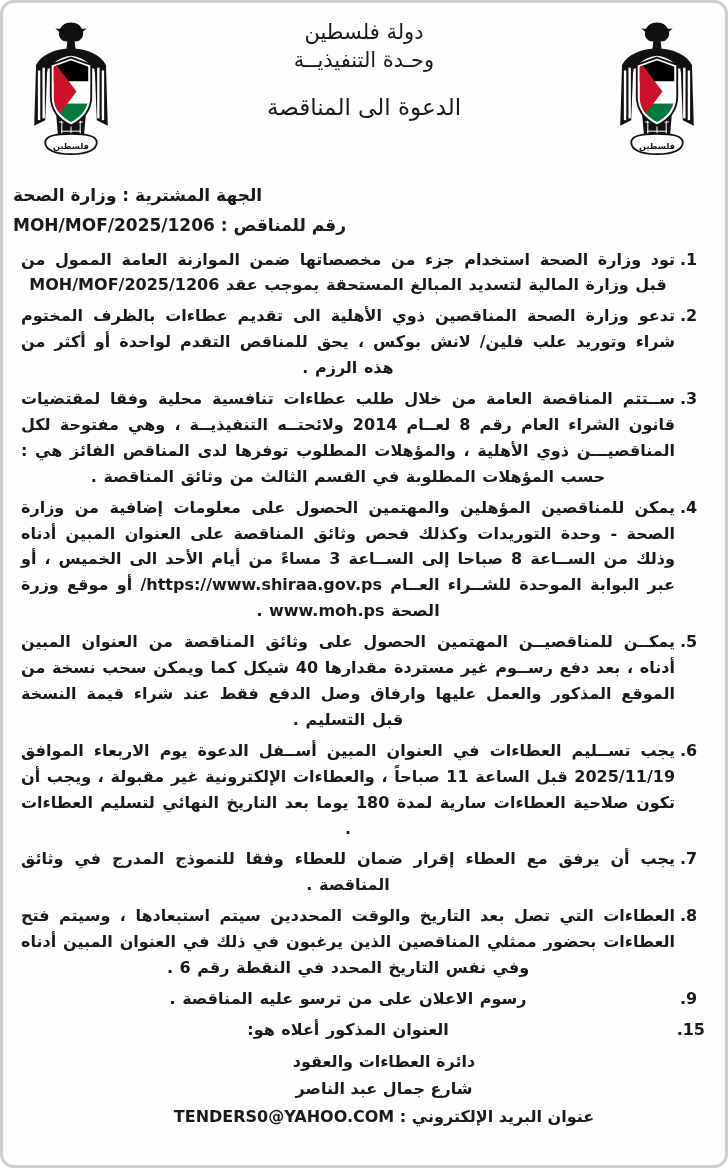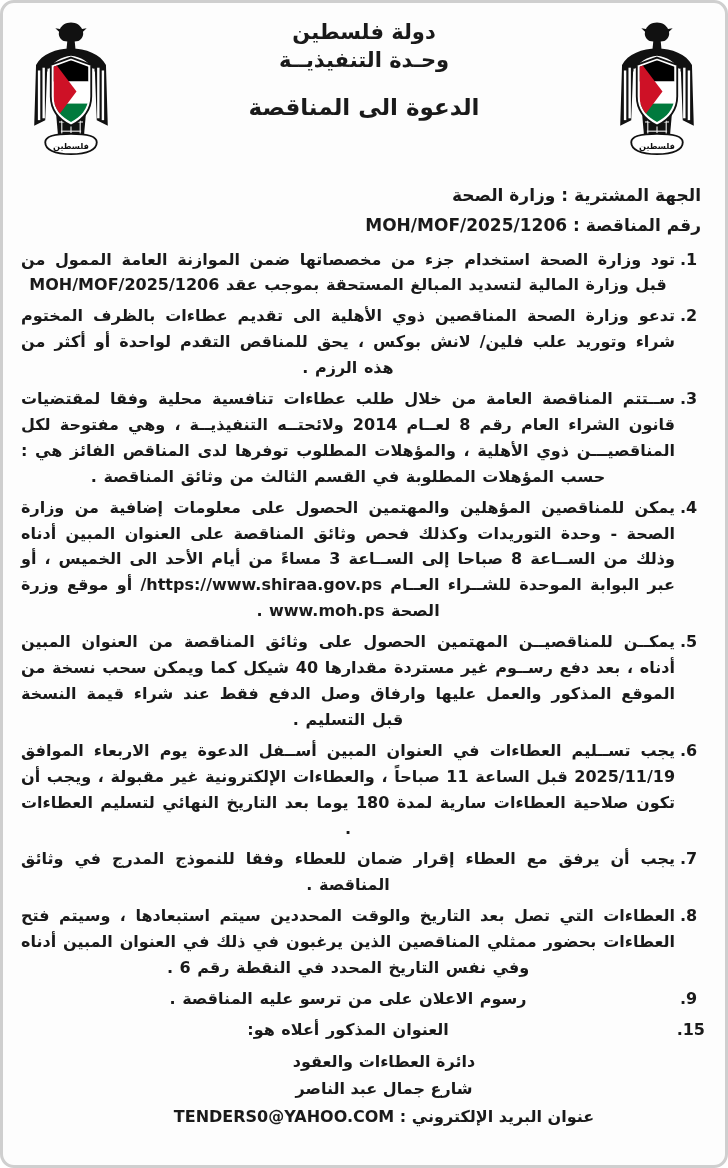--- a/index.html
+++ b/index.html
@@ -43,41 +43,41 @@
   .emblem svg { width: 100%; height: 100%; display: block; }
 
   .header-titles {
     position: absolute;
     left: 0; right: 0;
     top: 8px;
     text-align: center;
     direction: rtl;
   }
   .header-titles div {
-    font-weight: bold;
+    font-weight: normal;
     line-height: 1.32;
     letter-spacing: 0.2px;
   }
   .ht1 { font-size: 21px; }
   .ht2 { font-size: 21px; }
   .ht3 { font-size: 21px; }
   .ht4 { font-size: 23px; margin-top: 18px; }
 
   
   .meta {
     direction: rtl;
     text-align: left;
     padding: 0 14px 0 0;
     margin-top: 2px;
   }
   .meta .line {
     font-size: 17px;
     font-weight: bold;
     line-height: 1.75;
-    text-align: right;
+    text-align: left;
     padding-right: 0;
   }
   .ltr-inline { direction: ltr; unicode-bidi: embed; display: inline-block; }
 
   
   .clauses {
     direction: rtl;
     margin-top: 6px;
     padding: 0 10px 0 8px;
   }
@@ -225,21 +225,21 @@
           <path d="M22 136 C22 130 32 127 50 127 C68 127 78 130 78 136 C78 144 68 149 50 149 C32 149 22 144 22 136 Z" fill="#fff" stroke="#111" stroke-width="2"></path>
           <text x="50" y="143" font-family="DejaVu Sans, sans-serif" font-size="9" font-weight="bold" fill="#111" text-anchor="middle">فلسطين</text>
         </g>
       </svg>
     </div>
   </div>
 
   <div class="meta">
     <div class="line">الجهة المشترية : وزارة الصحة</div>
     <div class="line">
-      <span>رقم المناقصة :</span>
+      <span>رقم للمناقص :</span>
       <span class="ltr-inline">MOH/MOF/2025/1206</span>
     </div>
   </div>
 
   <div class="clauses">
 
     <div class="clause">
       <span class="num">1.</span>
       <span class="txt">تود وزارة الصحة استخدام جزء من مخصصاتها ضمن  الموازنة العامة الممول من قبل وزارة المالية لتسديد المبالغ المستحقة  بموجب عقد  MOH/MOF/2025/1206</span>
     </div>

